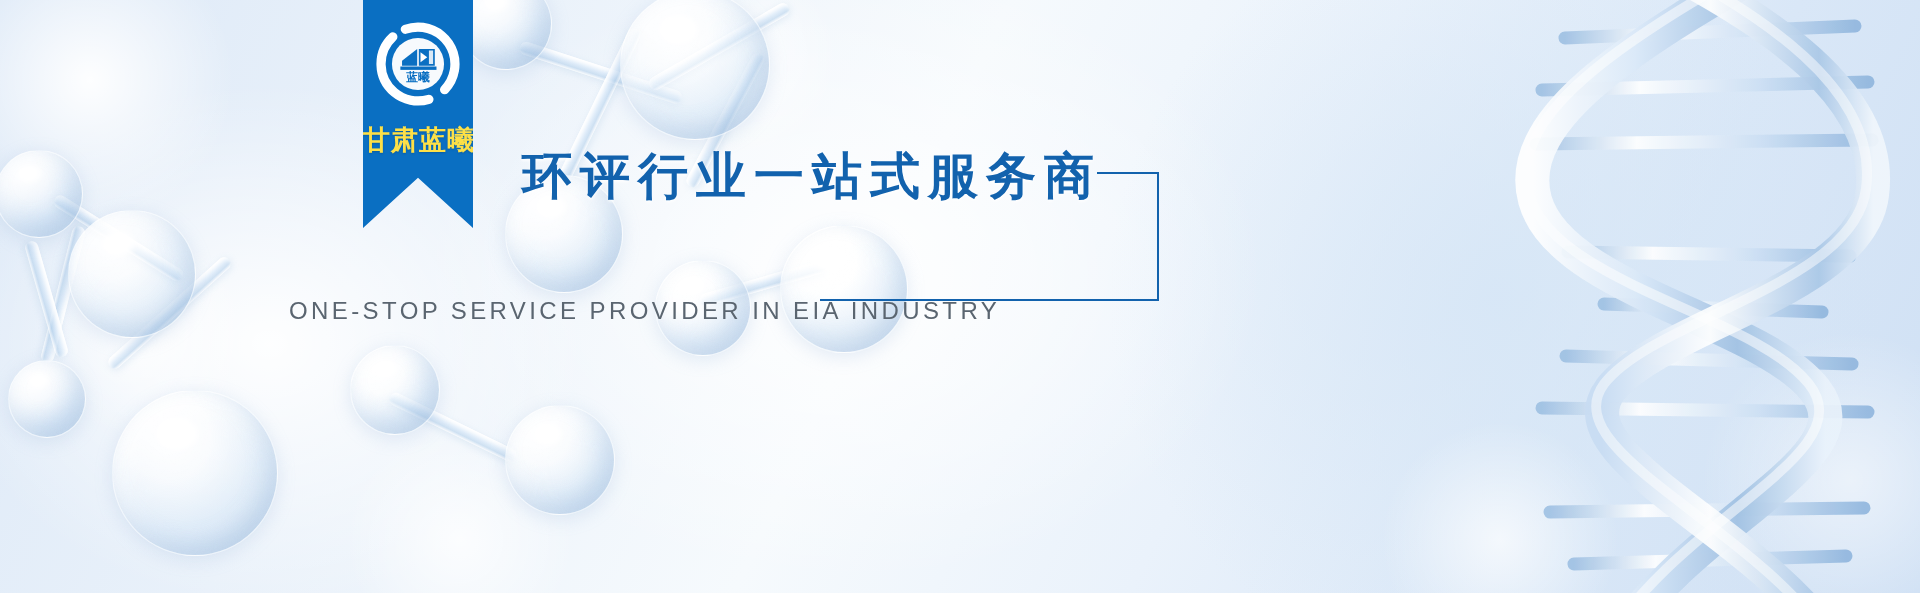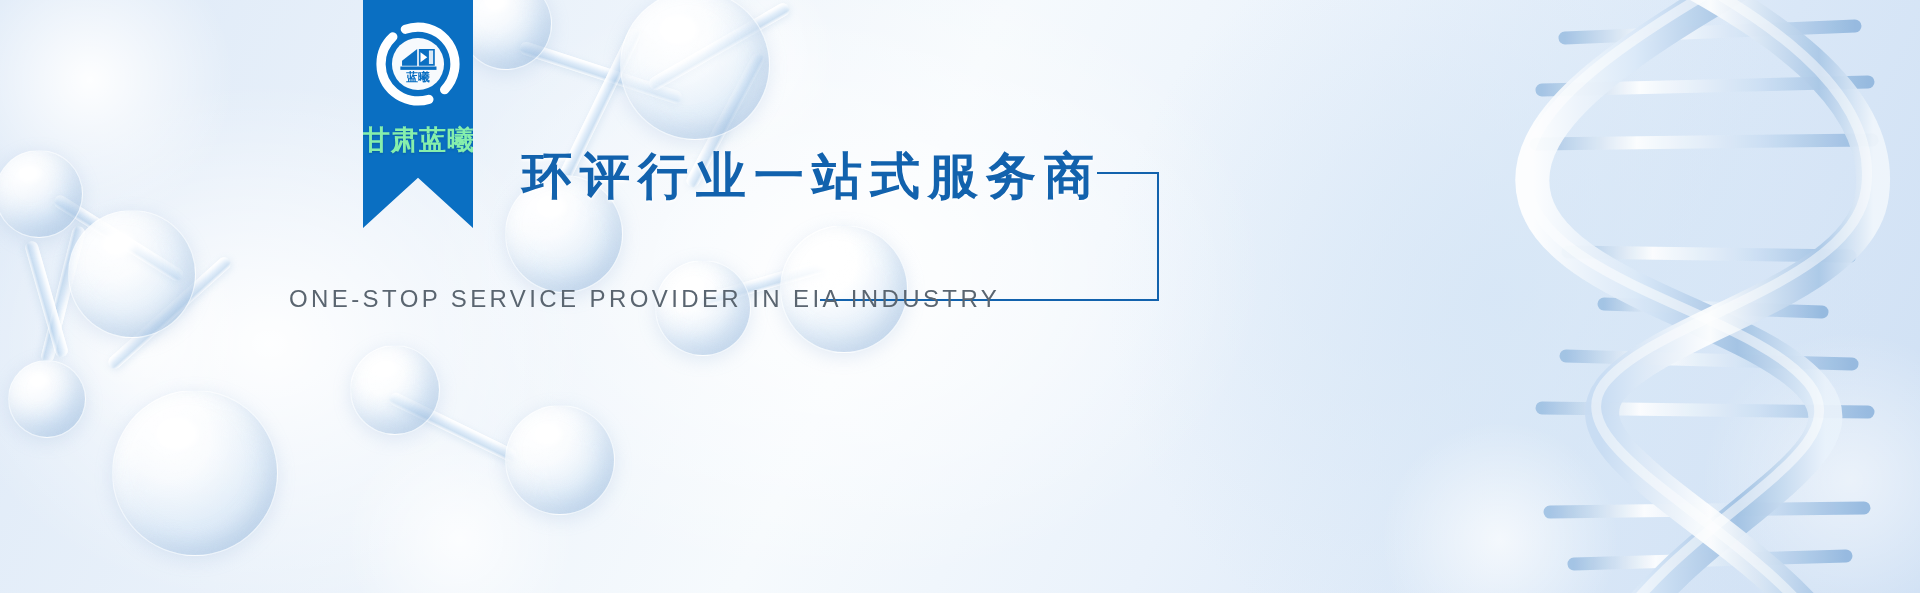--- a/index.html
+++ b/index.html
@@ -58,39 +58,39 @@
     clip-path: polygon(0 0, 100% 0, 100% 100%, 50% 78%, 0 100%);
     box-shadow:0 6px 18px rgba(20,85,150,.22);
     padding-left:29px;
   }
   .ribbon-logo{
     position:absolute; left:50%; top:22px; transform:translateX(-50%);
     width:84px; height:84px;
   }
   .ribbon-name{
     position:absolute; left:0; right:0; top:122px;
-    text-align:left; color:#86efac;
+    text-align:left; color:#fde047;
     font-family:"DejaVu Sans", sans-serif;
     font-size:27px; font-weight:700; letter-spacing:1px;
     text-shadow:0 1px 2px rgba(0,40,80,.25);
     white-space:nowrap;
   }
 
   
   .headline{
     position:absolute; left:522px; top:143px;
     font-family:"DejaVu Sans", sans-serif;
     font-size:50px; font-weight:700; letter-spacing:8px;
     color:#1262ad;
     text-shadow:0 2px 3px rgba(255,255,255,.85);
     white-space:nowrap;
   }
 
   .subline{
-    position:absolute; left:289px; top:285px;
+    position:absolute; left:289px; top:297px;
     display:flex; align-items:center; gap:18px;
     white-space:nowrap;
   }
   .subline .en{
     font-family:"Liberation Sans", sans-serif;
     font-size:24px; font-weight:400; letter-spacing:3.4px;
     color:#5a6570;
   }
 
   

